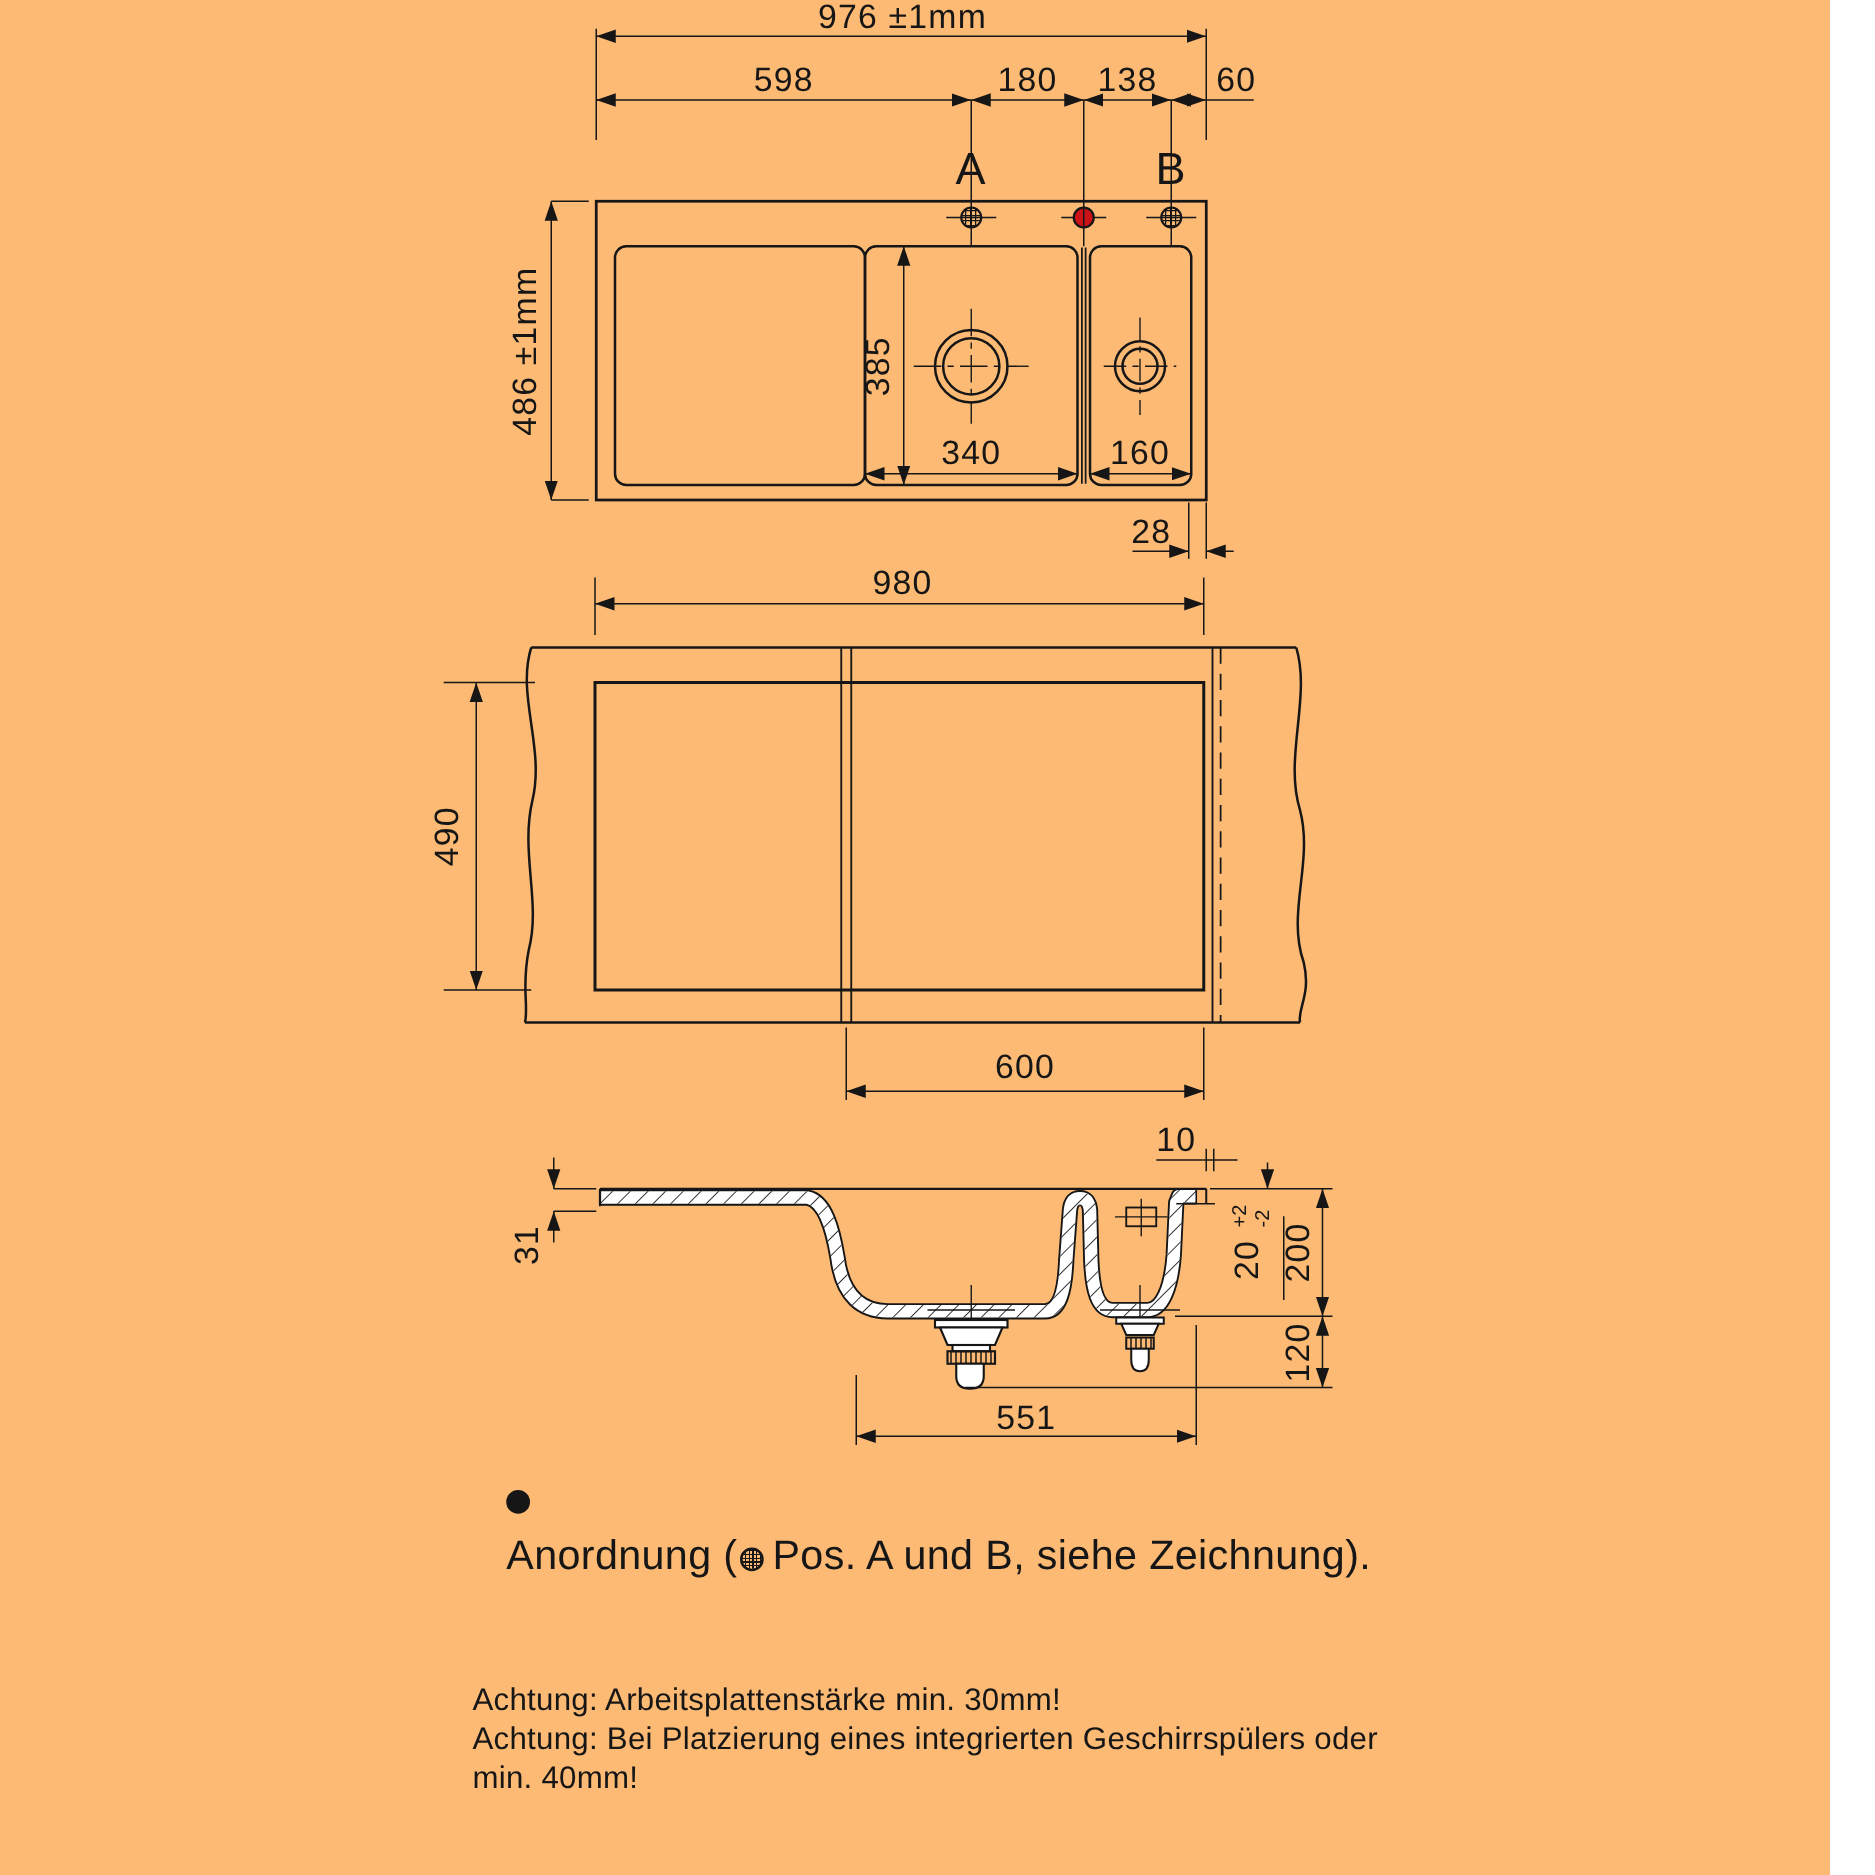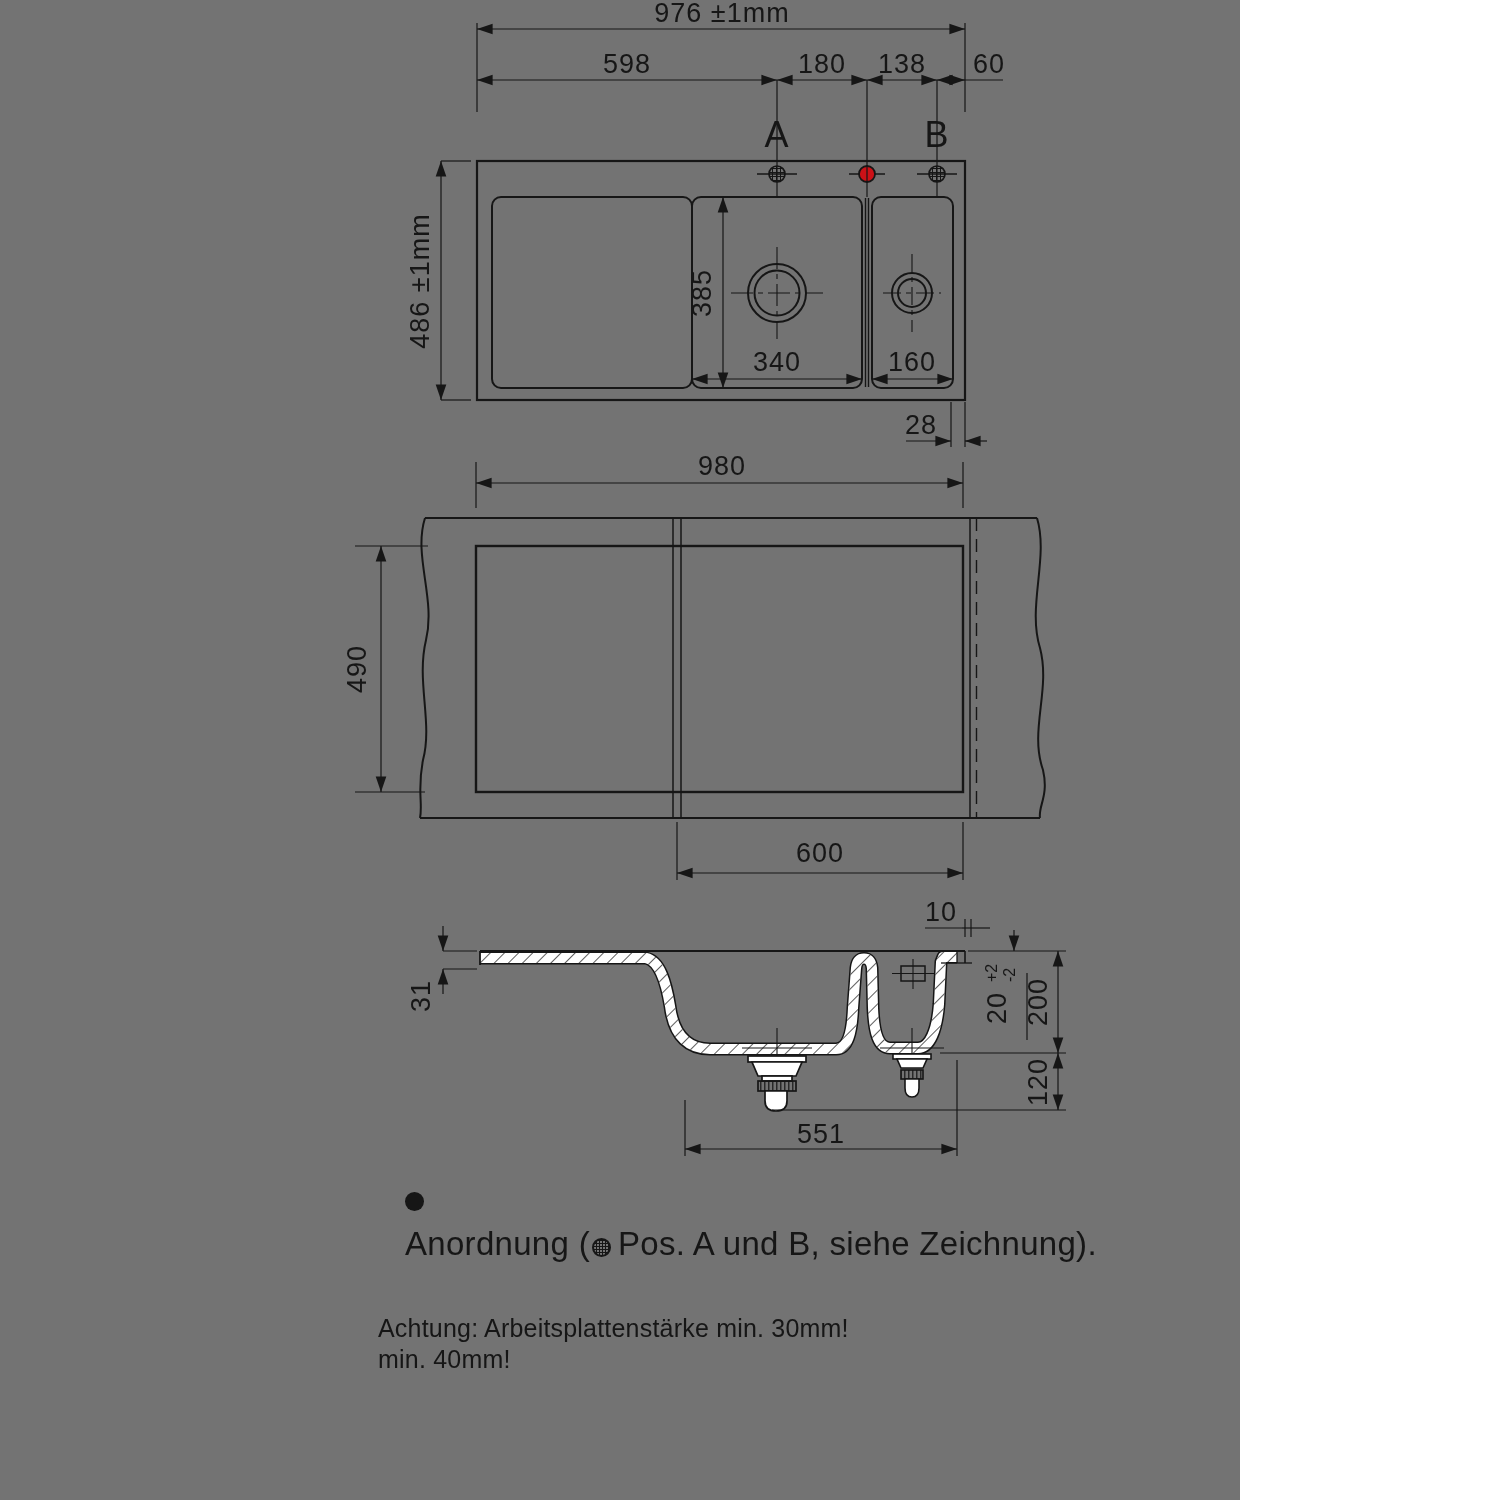--- a/index.html
+++ b/index.html
@@ -1,25 +1,25 @@
 <!DOCTYPE html>
 <html><head>
 <meta charset="utf-8">
 <style>
   html,body{margin:0;padding:0;background:#ffffff;}
-  #stage{position:relative;width:1240px;height:1500px;background:#737373;overflow:hidden;
+  #stage{position:relative;width:1464px;height:1500px;background:#fdba74;overflow:hidden;
          font-family:"Liberation Sans",sans-serif;color:#161616;}
   svg{position:absolute;left:0;top:0;}
   svg text{font-family:"Liberation Sans",sans-serif;fill:#161616;}
   .dim{font-size:27px;letter-spacing:1px;}
   .dimsmall{font-size:16px;letter-spacing:0;}
   .ab{font-size:36px;letter-spacing:1px;}
   .note1{position:absolute;left:405px;top:1176px;width:780px;font-size:33px;line-height:45px;
          letter-spacing:0.3px;white-space:nowrap;}
-  .note2{position:absolute;left:378px;top:1313px;width:800px;font-size:25px;line-height:31px;
+  .note2{position:absolute;left:378px;top:1345px;width:800px;font-size:25px;line-height:31px;
          letter-spacing:0.2px;white-space:nowrap;}
   .bullet-dot{display:inline-block;width:19px;height:19px;border-radius:50%;background:#161616;
          margin-right:13px;vertical-align:-1px;}
   .hatch-circle{display:inline-block;width:19px;height:19px;border-radius:50%;border:2px solid #161616;
          box-sizing:border-box;margin:0 7px 0 2px;vertical-align:-2px;
          background-image:repeating-linear-gradient(0deg,transparent 0 2px,#161616 2px 3px),
                           repeating-linear-gradient(90deg,transparent 0 2px,#161616 2px 3px);}
   .ln{line-height:45px;}
 </style>
 </head>
@@ -235,16 +235,17 @@
   </g>
 </svg>
 
   <div class="note1">
     <div class="ln"><span class="bullet-dot"></span></div>
     <div class="ln"><span>Anordnung (</span><span class="hatch-circle"></span><span>Pos. A und B, siehe Zeichnung).</span></div>
   </div>
 
   <div class="note2">
     <div>Achtung: Arbeitsplattenstärke min. 30mm!</div>
+    <div>Achtung: Bei Platzierung eines integrierten Geschirrspülers oder</div>
     <div>min. 40mm!</div>
   </div>
 
 </div>
 
 </body></html>

